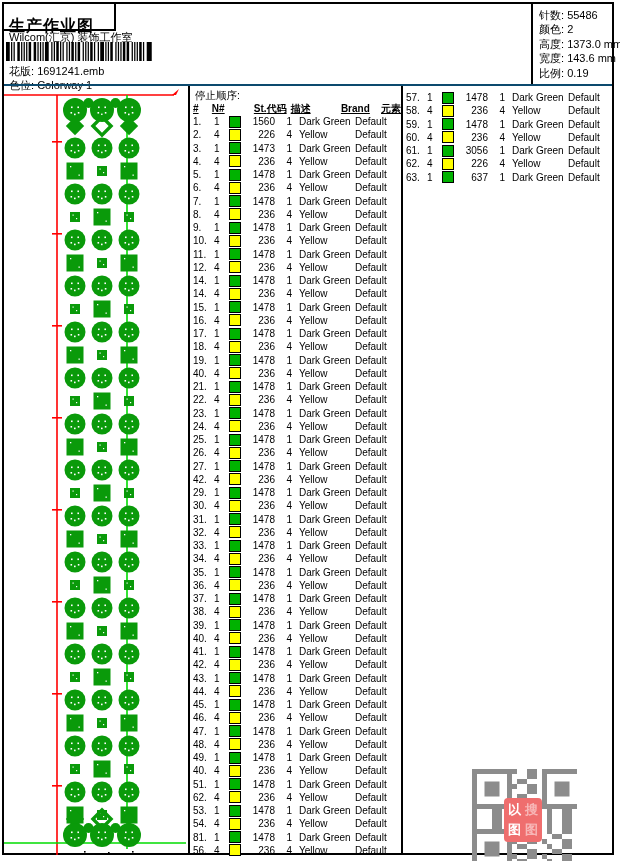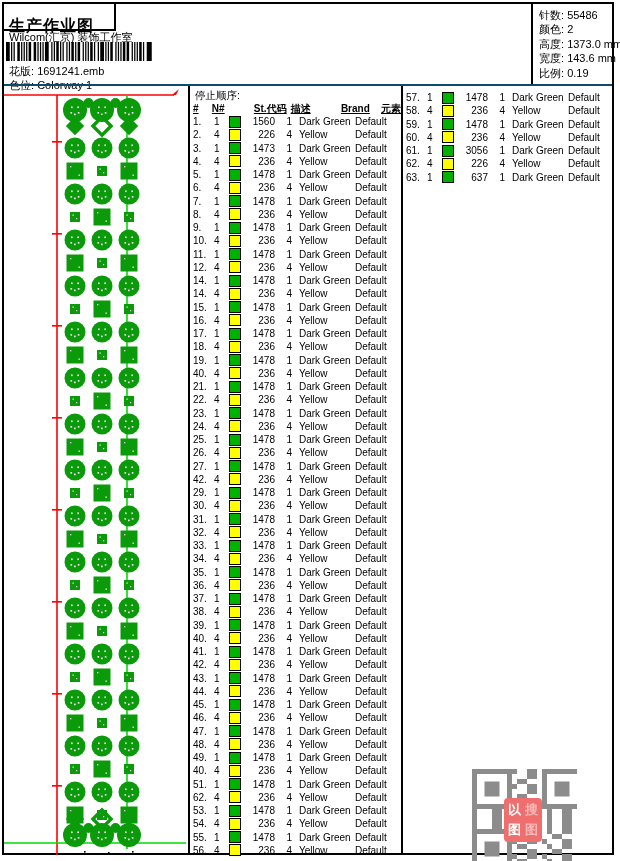--- a/index.html
+++ b/index.html
@@ -1205,21 +1205,21 @@
             <span class="c-n">4</span>
             <span class="c-chip">
               <i style="background:#ffff00"></i>
             </span>
             <span class="c-st">236</span>
             <span class="c-code">4</span>
             <span class="c-desc">Yellow</span>
             <span class="c-brand">Default</span>
           </div>
           <div class="trow">
-            <span class="c-idx">55.</span>
+            <span class="c-idx">81.</span>
             <span class="c-n">1</span>
             <span class="c-chip">
               <i style="background:#00b200"></i>
             </span>
             <span class="c-st">1478</span>
             <span class="c-code">1</span>
             <span class="c-desc">Dark Green</span>
             <span class="c-brand">Default</span>
           </div>
           <div class="trow">

